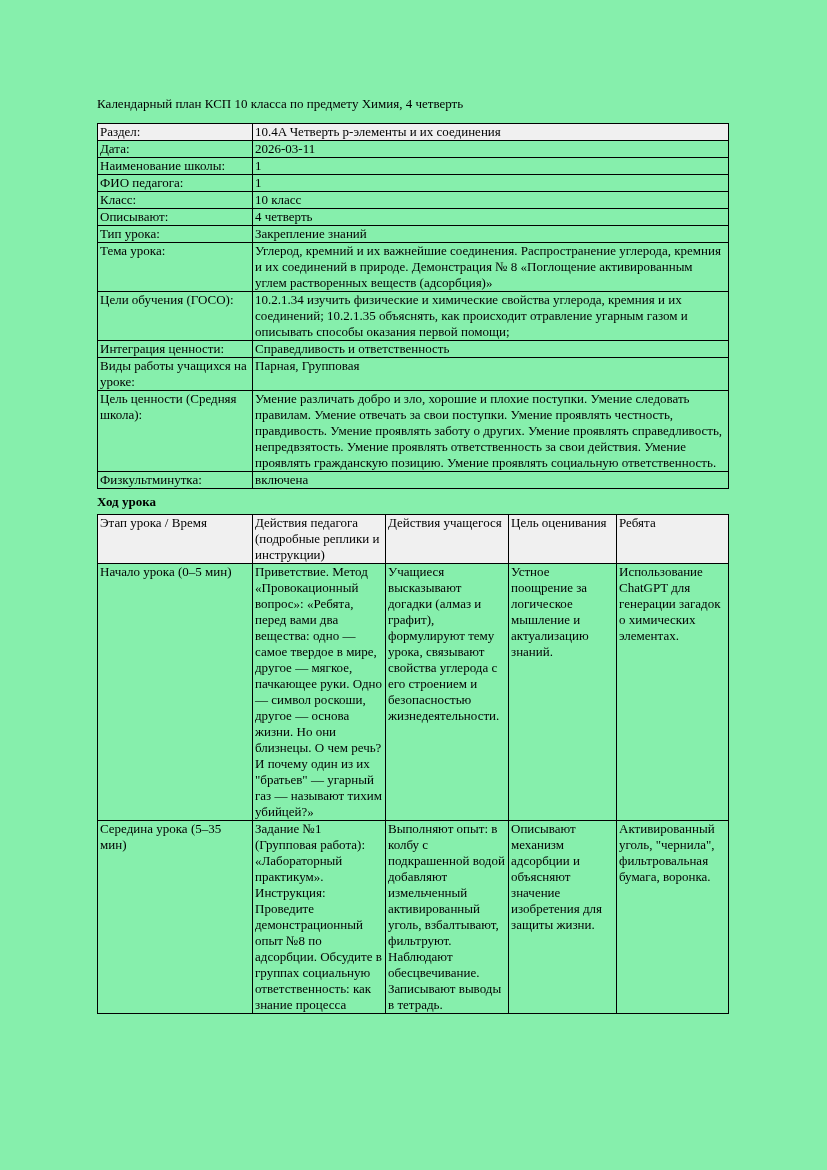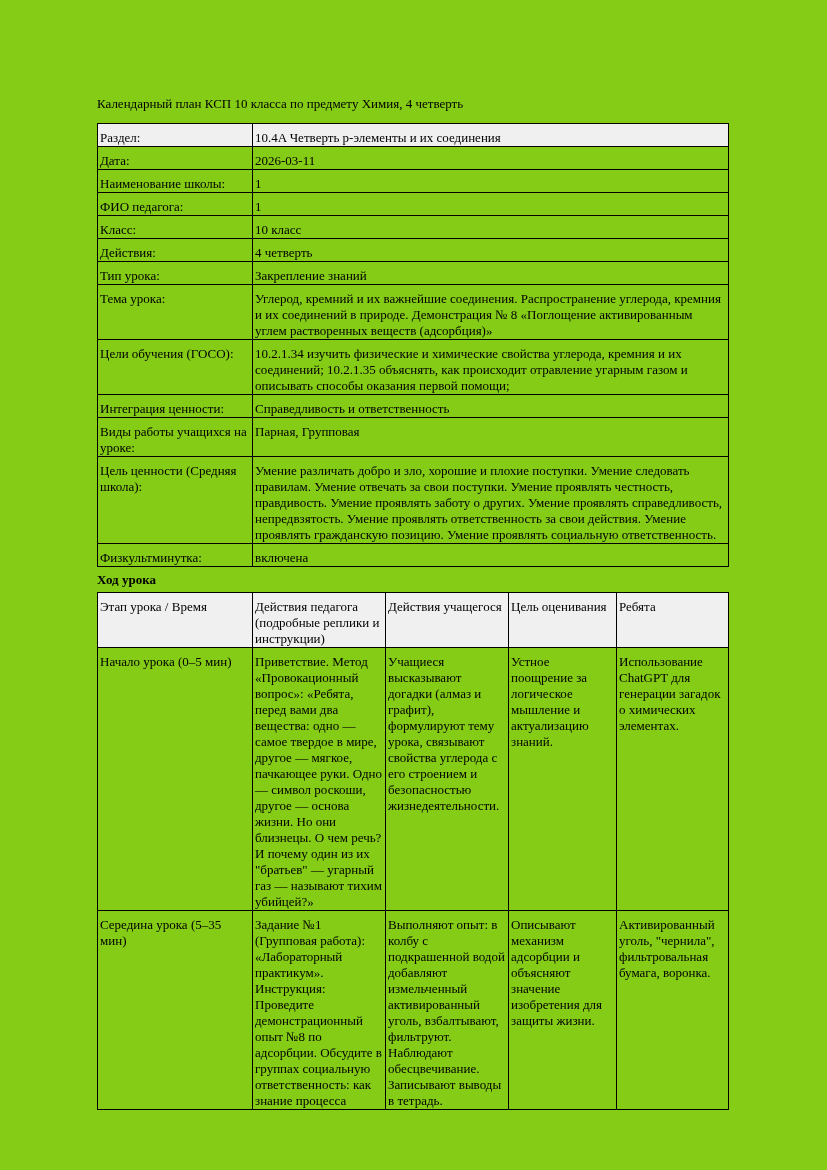--- a/index.html
+++ b/index.html
@@ -1,21 +1,21 @@
 <!DOCTYPE html>
 <html><head>
 <meta charset="utf-8">
 <style>
   html, body { margin:0; padding:0; background:#e8e8e8; }
   .page {
     position:relative;
     width:827px;
     height:1170px;
     margin:0 auto;
-    background:#84cc16;
+    background:#86efac;
     overflow:hidden;
     font-family:"Liberation Serif", "DejaVu Serif", serif;
     font-size:13px;
     line-height:16px;
     color:#000000;
   }
   .content {
     position:absolute;
     left:97px;
     top:96px;
@@ -25,21 +25,21 @@
   table {
     border-collapse:collapse;
     table-layout:fixed;
     width:631px;
   }
   td, th {
     border:1px solid #000000;
     vertical-align:top;
     text-align:left;
     font-weight:normal;
-    padding:6px 2px 0 2px;
+    padding:0 2px 0 2px;
     word-wrap:break-word;
     overflow-wrap:break-word;
   }
   tr.shaded td, thead th { background:#f0f0f0; }
   .section-heading { margin:5px 0 4px 0;font-weight:bold; }
 </style>
 </head>
 <body>
 
 <div class="page">
@@ -67,21 +67,21 @@
           </tr>
           <tr>
             <td>ФИО педагога:</td>
             <td>1</td>
           </tr>
           <tr>
             <td>Класс:</td>
             <td>10 класс</td>
           </tr>
           <tr>
-            <td>Действия:</td>
+            <td>Описывают:</td>
             <td>4 четверть</td>
           </tr>
           <tr>
             <td>Тип урока:</td>
             <td>Закрепление знаний</td>
           </tr>
           <tr>
             <td>Тема урока:</td>
             <td>Углерод, кремний и их важнейшие соединения. Распространение углерода, кремния и их соединений в природе. Демонстрация № 8 «Поглощение активированным углем растворенных веществ (адсорбция)»</td>
           </tr>

